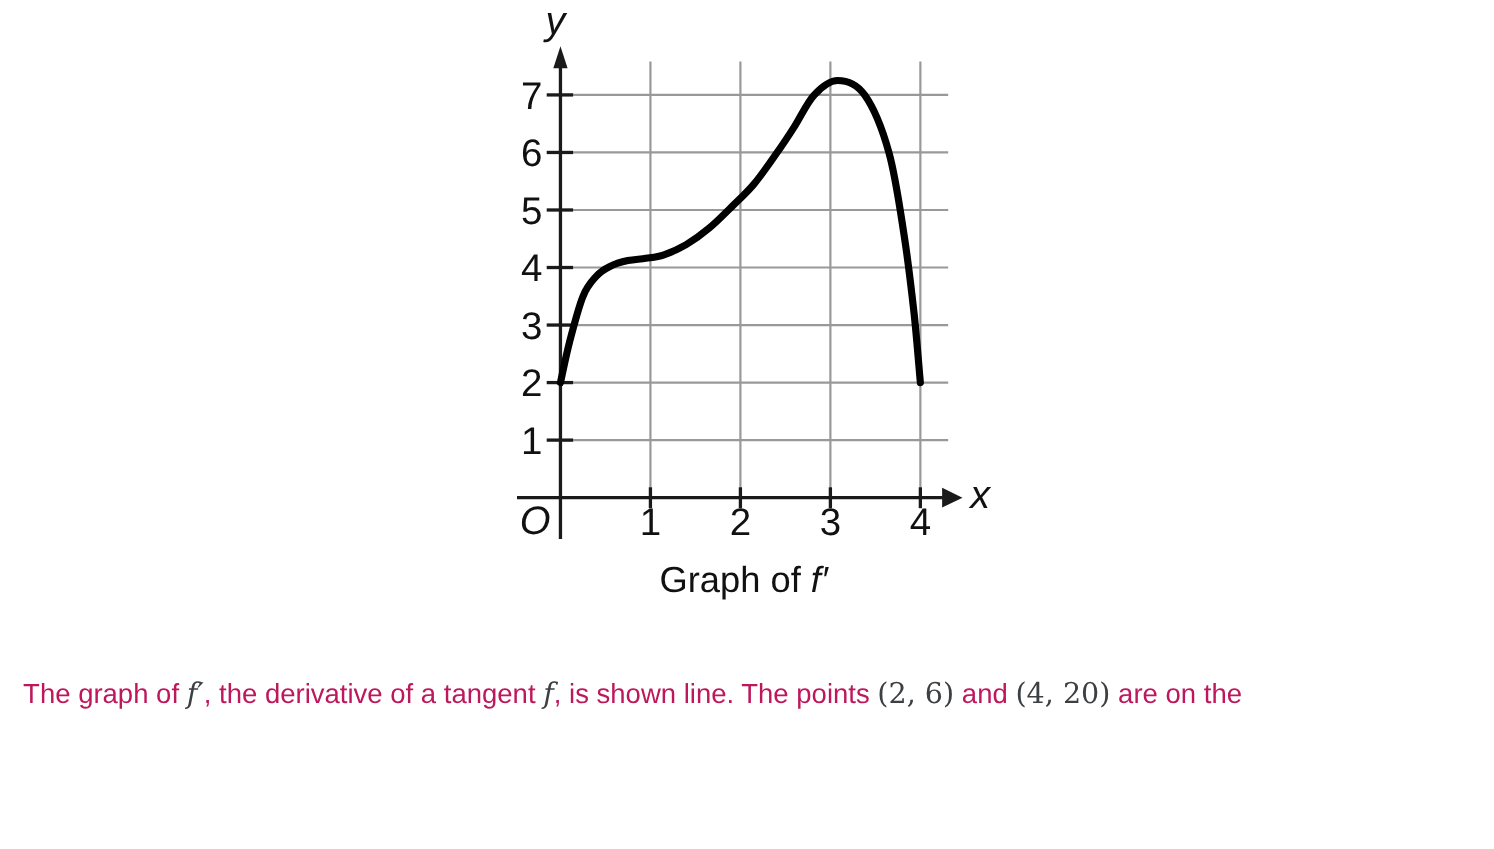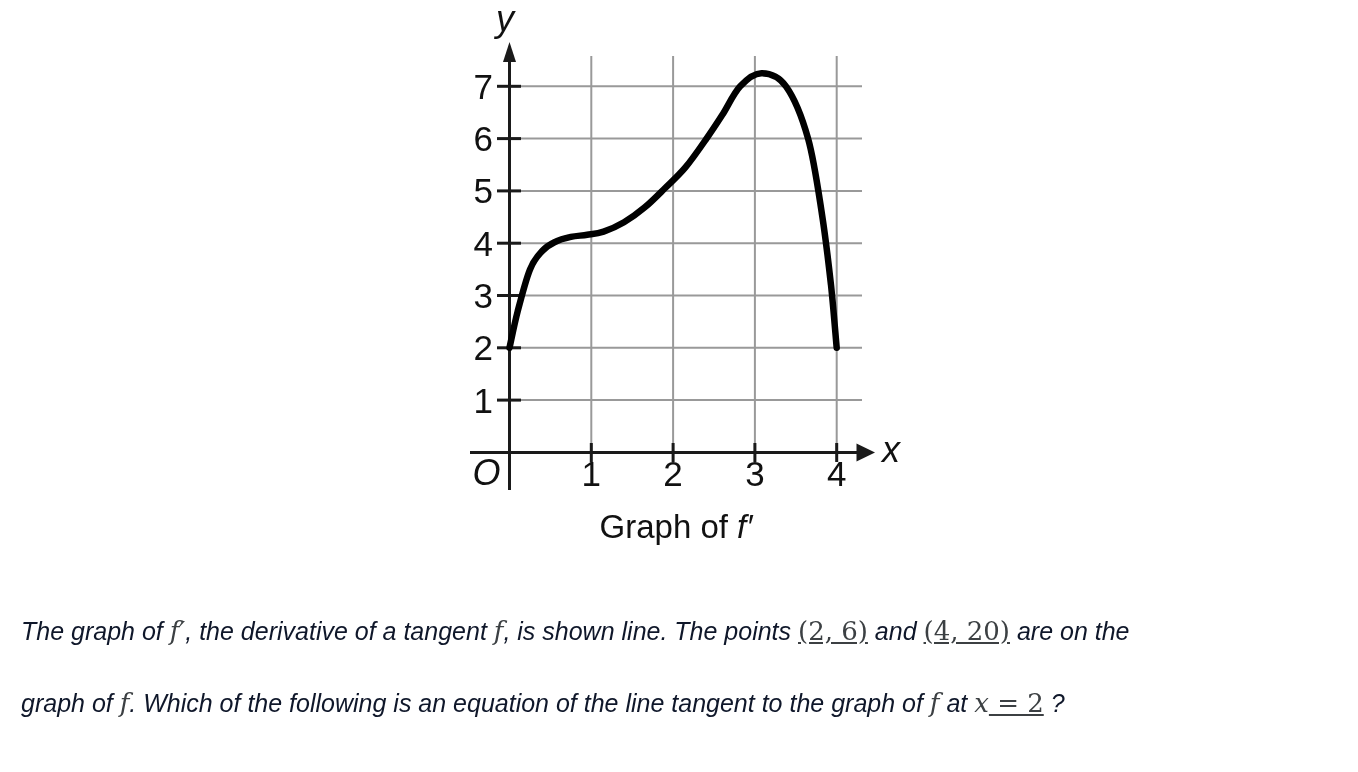--- a/index.html
+++ b/index.html
@@ -42,34 +42,32 @@
     width: 1326px;
     color: #3c4043;
   }
   .q-line {
     line-height: 69px;
     white-space: nowrap;
   }
   .r-plain {
     font-family: "Liberation Sans", sans-serif;
     font-size: 25px;
-    color: #0f172a;
-    font-style: italic;
+    color: #be185d;
   }
   .r-mi {
     font-family: "DejaVu Serif", serif;
     font-style: italic;
     font-size: 26px;
     color: #3c4043;
   }
   .r-mn {
     font-family: "DejaVu Serif", serif;
     font-size: 26px;
     color: #3c4043;
-    text-decoration: underline;
   }
 </style>
 </head>
 <body>
 
 <div id="page">
   <div id="figure">
     <svg id="graph-svg" width="480" height="560" viewBox="0 0 480 560">
         <line x1="69.5" y1="400.09999999999997" x2="422" y2="400.09999999999997" stroke="#999999" stroke-width="2"></line>
         <line x1="69.5" y1="347.79999999999995" x2="422" y2="347.79999999999995" stroke="#999999" stroke-width="2"></line>
@@ -110,15 +108,14 @@
         <text x="396.7" y="486" text-anchor="middle" class="axis-num">4</text>
         <text x="46.5" y="485" text-anchor="middle" class="axis-letter">O</text>
         <text x="65" y="31" text-anchor="middle" class="axis-letter">y</text>
         <text x="451" y="462" text-anchor="middle" class="axis-letter">x</text>
         <path d="M 69.5 347.8 C 70.9 341.7, 74.3 324.3, 77.7 311.2 C 81.1 298.1, 85.9 279.4, 90.0 269.4 C 94.0 259.3, 98.1 255.6, 102.2 251.0 C 106.3 246.5, 109.7 244.5, 114.5 242.2 C 119.3 239.8, 125.4 238.1, 130.8 236.9 C 136.3 235.7, 141.8 235.7, 147.2 234.8 C 152.7 234.0, 157.4 233.8, 163.6 231.7 C 169.7 229.6, 177.2 226.3, 184.0 222.3 C 190.8 218.3, 197.7 213.3, 204.5 207.6 C 211.3 202.0, 218.1 195.0, 224.9 188.3 C 231.7 181.6, 238.6 175.5, 245.4 167.4 C 252.2 159.3, 259.7 148.4, 265.8 139.6 C 272.0 130.9, 276.5 124.0, 282.2 115.1 C 287.9 106.2, 293.6 93.3, 300.2 86.3 C 306.7 79.3, 313.8 73.2, 321.4 73.2 C 329.1 73.2, 338.2 75.4, 346.0 86.3 C 353.8 97.2, 362.1 117.2, 368.1 138.6 C 374.1 160.0, 378.2 190.0, 382.0 214.4 C 385.8 238.8, 388.5 262.8, 391.0 285.0 C 393.4 307.3, 395.7 337.3, 396.7 347.8" fill="none" stroke="#000000" stroke-width="6.5" stroke-linecap="round" stroke-linejoin="round"></path>
         <text x="236" y="538" text-anchor="middle" class="caption-text"><tspan>Graph of </tspan><tspan font-style="italic">f′</tspan></text>
       </svg>
   </div>
   <div id="question">
       <div class="q-line"><span class="r-plain">The graph of </span><span class="r-mi">f′</span><span class="r-plain">, the derivative of a tangent </span><span class="r-mi">f</span><span class="r-plain">, is shown line. The points </span><span class="r-mn">(2, 6)</span><span class="r-plain"> and </span><span class="r-mn">(4, 20)</span><span class="r-plain"> are on the</span></div>
-      <div class="q-line"><span class="r-plain">graph of </span><span class="r-mi">f</span><span class="r-plain">. Which of the following is an equation of the line tangent to the graph of </span><span class="r-mi">f</span><span class="r-plain"> at </span><span class="r-mi">x</span><span class="r-mn"> = 2</span><span class="r-plain"> ?</span></div>
     </div>
 </div>
 
 </body></html>

